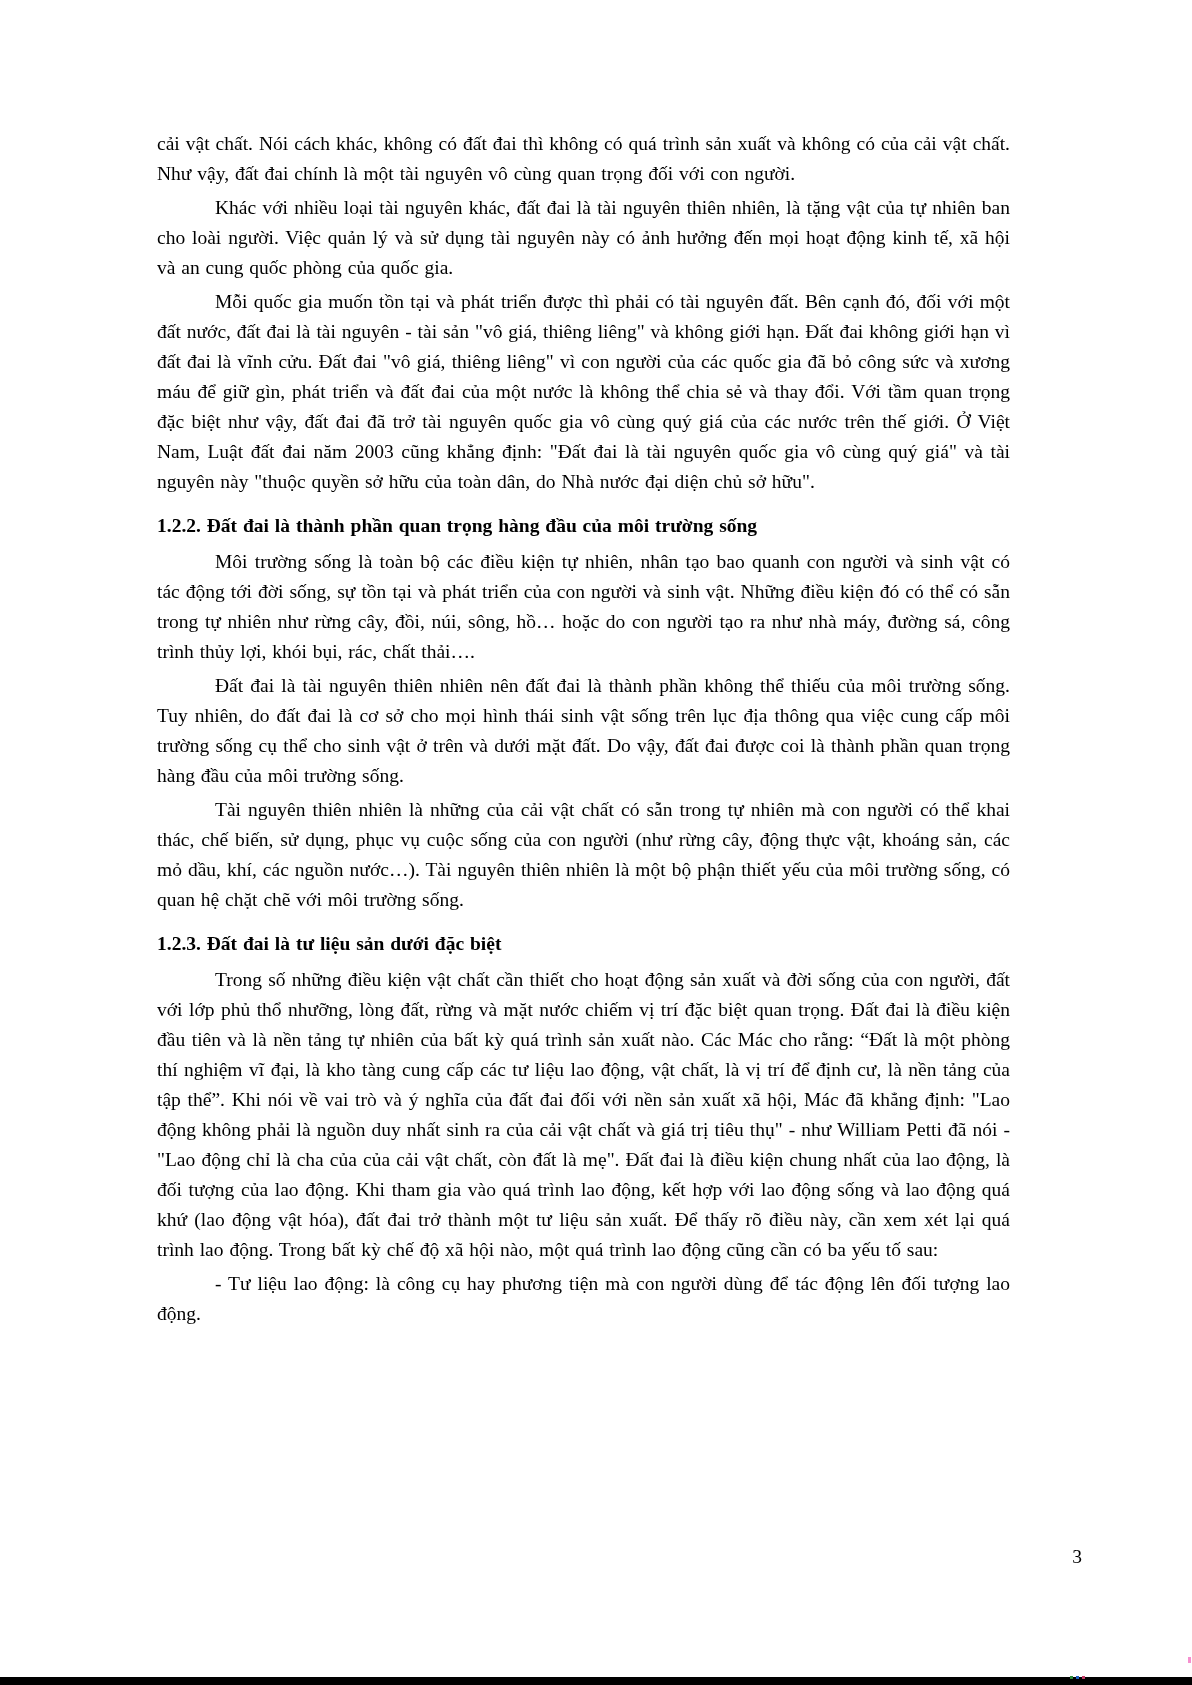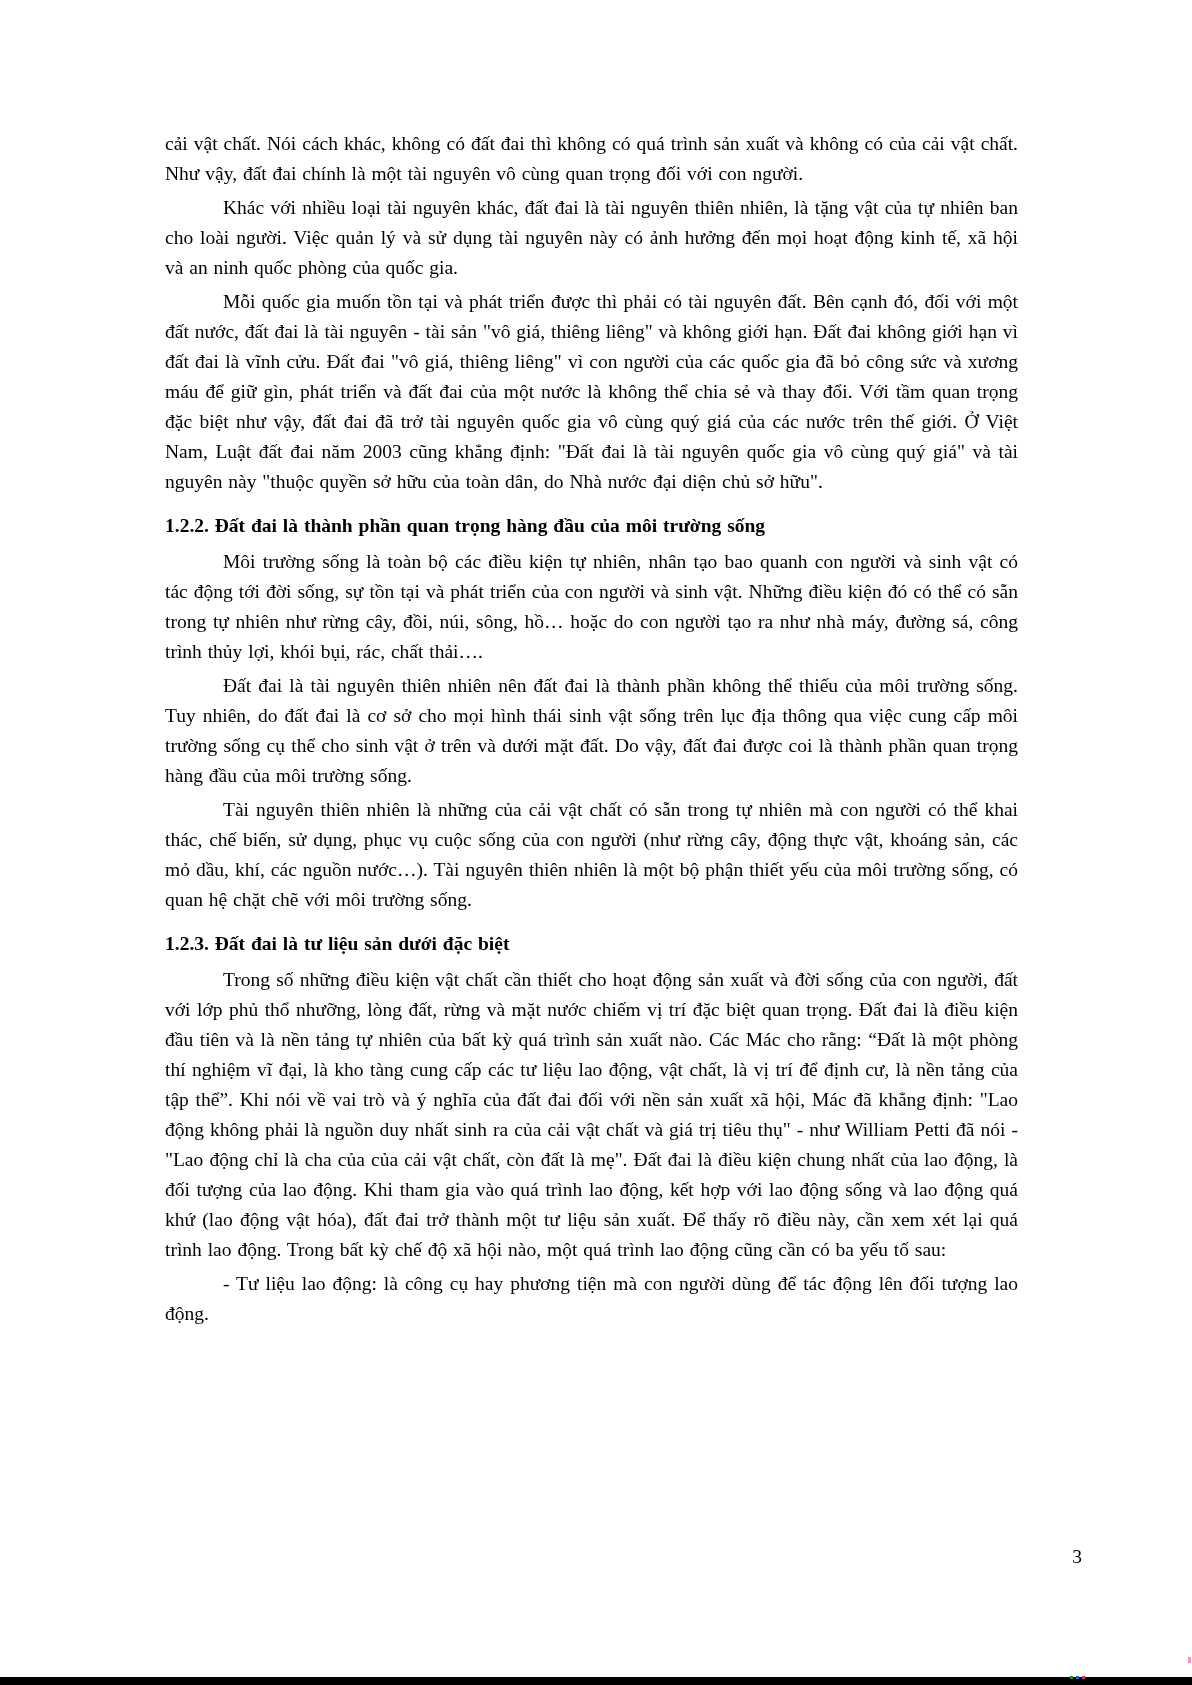--- a/index.html
+++ b/index.html
@@ -11,21 +11,21 @@
     position: relative;
     width: 1192px;
     height: 1685px;
     background: #ffffff;
     font-family: "Liberation Serif", "DejaVu Serif", serif;
     color: #000000;
     overflow: hidden;
   }
   .text-block {
     position: absolute;
-    left: 165px;
+    left: 157px;
     top: 129px;
     width: 853px;
     font-size: 19.5px;
     line-height: 30px;
     text-align: justify;
     word-spacing: 1px;
   }
   .para {
     margin: 0 0 4px 0;
     text-indent: 58px;
@@ -72,21 +72,21 @@
     height: 6px;
     background: #f590cf;
   }
 </style>
 </head>
 <body>
 
 <div class="page">
   <div class="text-block">
     <p class="para no-indent">cải vật chất. Nói cách khác, không có đất đai thì không có quá trình sản xuất và không có của cải vật chất. Như vậy, đất đai chính là một tài nguyên vô cùng quan trọng đối với con người.</p>
-    <p class="para">Khác với nhiều loại tài nguyên khác, đất đai là tài nguyên thiên nhiên, là tặng vật của tự nhiên ban cho loài người. Việc quản lý và sử dụng tài nguyên này có ảnh hưởng đến mọi hoạt động kinh tế, xã hội và an ninh quốc phòng của quốc gia.</p>
+    <p class="para">Khác với nhiều loại tài nguyên khác, đất đai là tài nguyên thiên nhiên, là tặng vật của tự nhiên ban cho loài người. Việc quản lý và sử dụng tài nguyên này có ảnh hưởng đến mọi hoạt động kinh tế, xã hội và an cung quốc phòng của quốc gia.</p>
     <p class="para">Mỗi quốc gia muốn tồn tại và phát triển được thì phải có tài nguyên đất. Bên cạnh đó, đối với một đất nước, đất đai là tài nguyên - tài sản "vô giá, thiêng liêng" và không giới hạn. Đất đai không giới hạn vì đất đai là vĩnh cửu. Đất đai "vô giá, thiêng liêng" vì con người của các quốc gia đã bỏ công sức và xương máu để giữ gìn, phát triển và đất đai của một nước là không thể chia sẻ và thay đổi. Với tầm quan trọng đặc biệt như vậy, đất đai đã trở tài nguyên quốc gia vô cùng quý giá của các nước trên thế giới. Ở Việt Nam, Luật đất đai năm 2003 cũng khẳng định: "Đất đai là tài nguyên quốc gia vô cùng quý giá" và tài nguyên này "thuộc quyền sở hữu của toàn dân, do Nhà nước đại diện chủ sở hữu".</p>
     <h3 class="heading">1.2.2. Đất đai là thành phần quan trọng hàng đầu của môi trường sống</h3>
     <p class="para">Môi trường sống là toàn bộ các điều kiện tự nhiên, nhân tạo bao quanh con người và sinh vật có tác động tới đời sống, sự tồn tại và phát triển của con người và sinh vật. Những điều kiện đó có thể có sẵn trong tự nhiên như rừng cây, đồi, núi, sông, hồ… hoặc do con người tạo ra như nhà máy, đường sá, công trình thủy lợi, khói bụi, rác, chất thải….</p>
     <p class="para">Đất đai là tài nguyên thiên nhiên nên đất đai là thành phần không thể thiếu của môi trường sống. Tuy nhiên, do đất đai là cơ sở cho mọi hình thái sinh vật sống trên lục địa thông qua việc cung cấp môi trường sống cụ thể cho sinh vật ở trên và dưới mặt đất. Do vậy, đất đai được coi là thành phần quan trọng hàng đầu của môi trường sống.</p>
     <p class="para">Tài nguyên thiên nhiên là những của cải vật chất có sẵn trong tự nhiên mà con người có thể khai thác, chế biến, sử dụng, phục vụ cuộc sống của con người (như rừng cây, động thực vật, khoáng sản, các mỏ dầu, khí, các nguồn nước…). Tài nguyên thiên nhiên là một bộ phận thiết yếu của môi trường sống, có quan hệ chặt chẽ với môi trường sống.</p>
     <h3 class="heading">1.2.3. Đất đai là tư liệu sản dưới đặc biệt</h3>
     <p class="para">Trong số những điều kiện vật chất cần thiết cho hoạt động sản xuất và đời sống của con người, đất với lớp phủ thổ nhưỡng, lòng đất, rừng và mặt nước chiếm vị trí đặc biệt quan trọng. Đất đai là điều kiện đầu tiên và là nền tảng tự nhiên của bất kỳ quá trình sản xuất nào. Các Mác cho rằng: “Đất là một phòng thí nghiệm vĩ đại, là kho tàng cung cấp các tư liệu lao động, vật chất, là vị trí để định cư, là nền tảng của tập thể”. Khi nói về vai trò và ý nghĩa của đất đai đối với nền sản xuất xã hội, Mác đã khẳng định: "Lao động không phải là nguồn duy nhất sinh ra của cải vật chất và giá trị tiêu thụ" - như William Petti đã nói - "Lao động chỉ là cha của của cải vật chất, còn đất là mẹ". Đất đai là điều kiện chung nhất của lao động, là đối tượng của lao động. Khi tham gia vào quá trình lao động, kết hợp với lao động sống và lao động quá khứ (lao động vật hóa), đất đai trở thành một tư liệu sản xuất. Để thấy rõ điều này, cần xem xét lại quá trình lao động. Trong bất kỳ chế độ xã hội nào, một quá trình lao động cũng cần có ba yếu tố sau:</p>
     <p class="para">- Tư liệu lao động: là công cụ hay phương tiện mà con người dùng để tác động lên đối tượng lao động.</p>
   </div>
 

